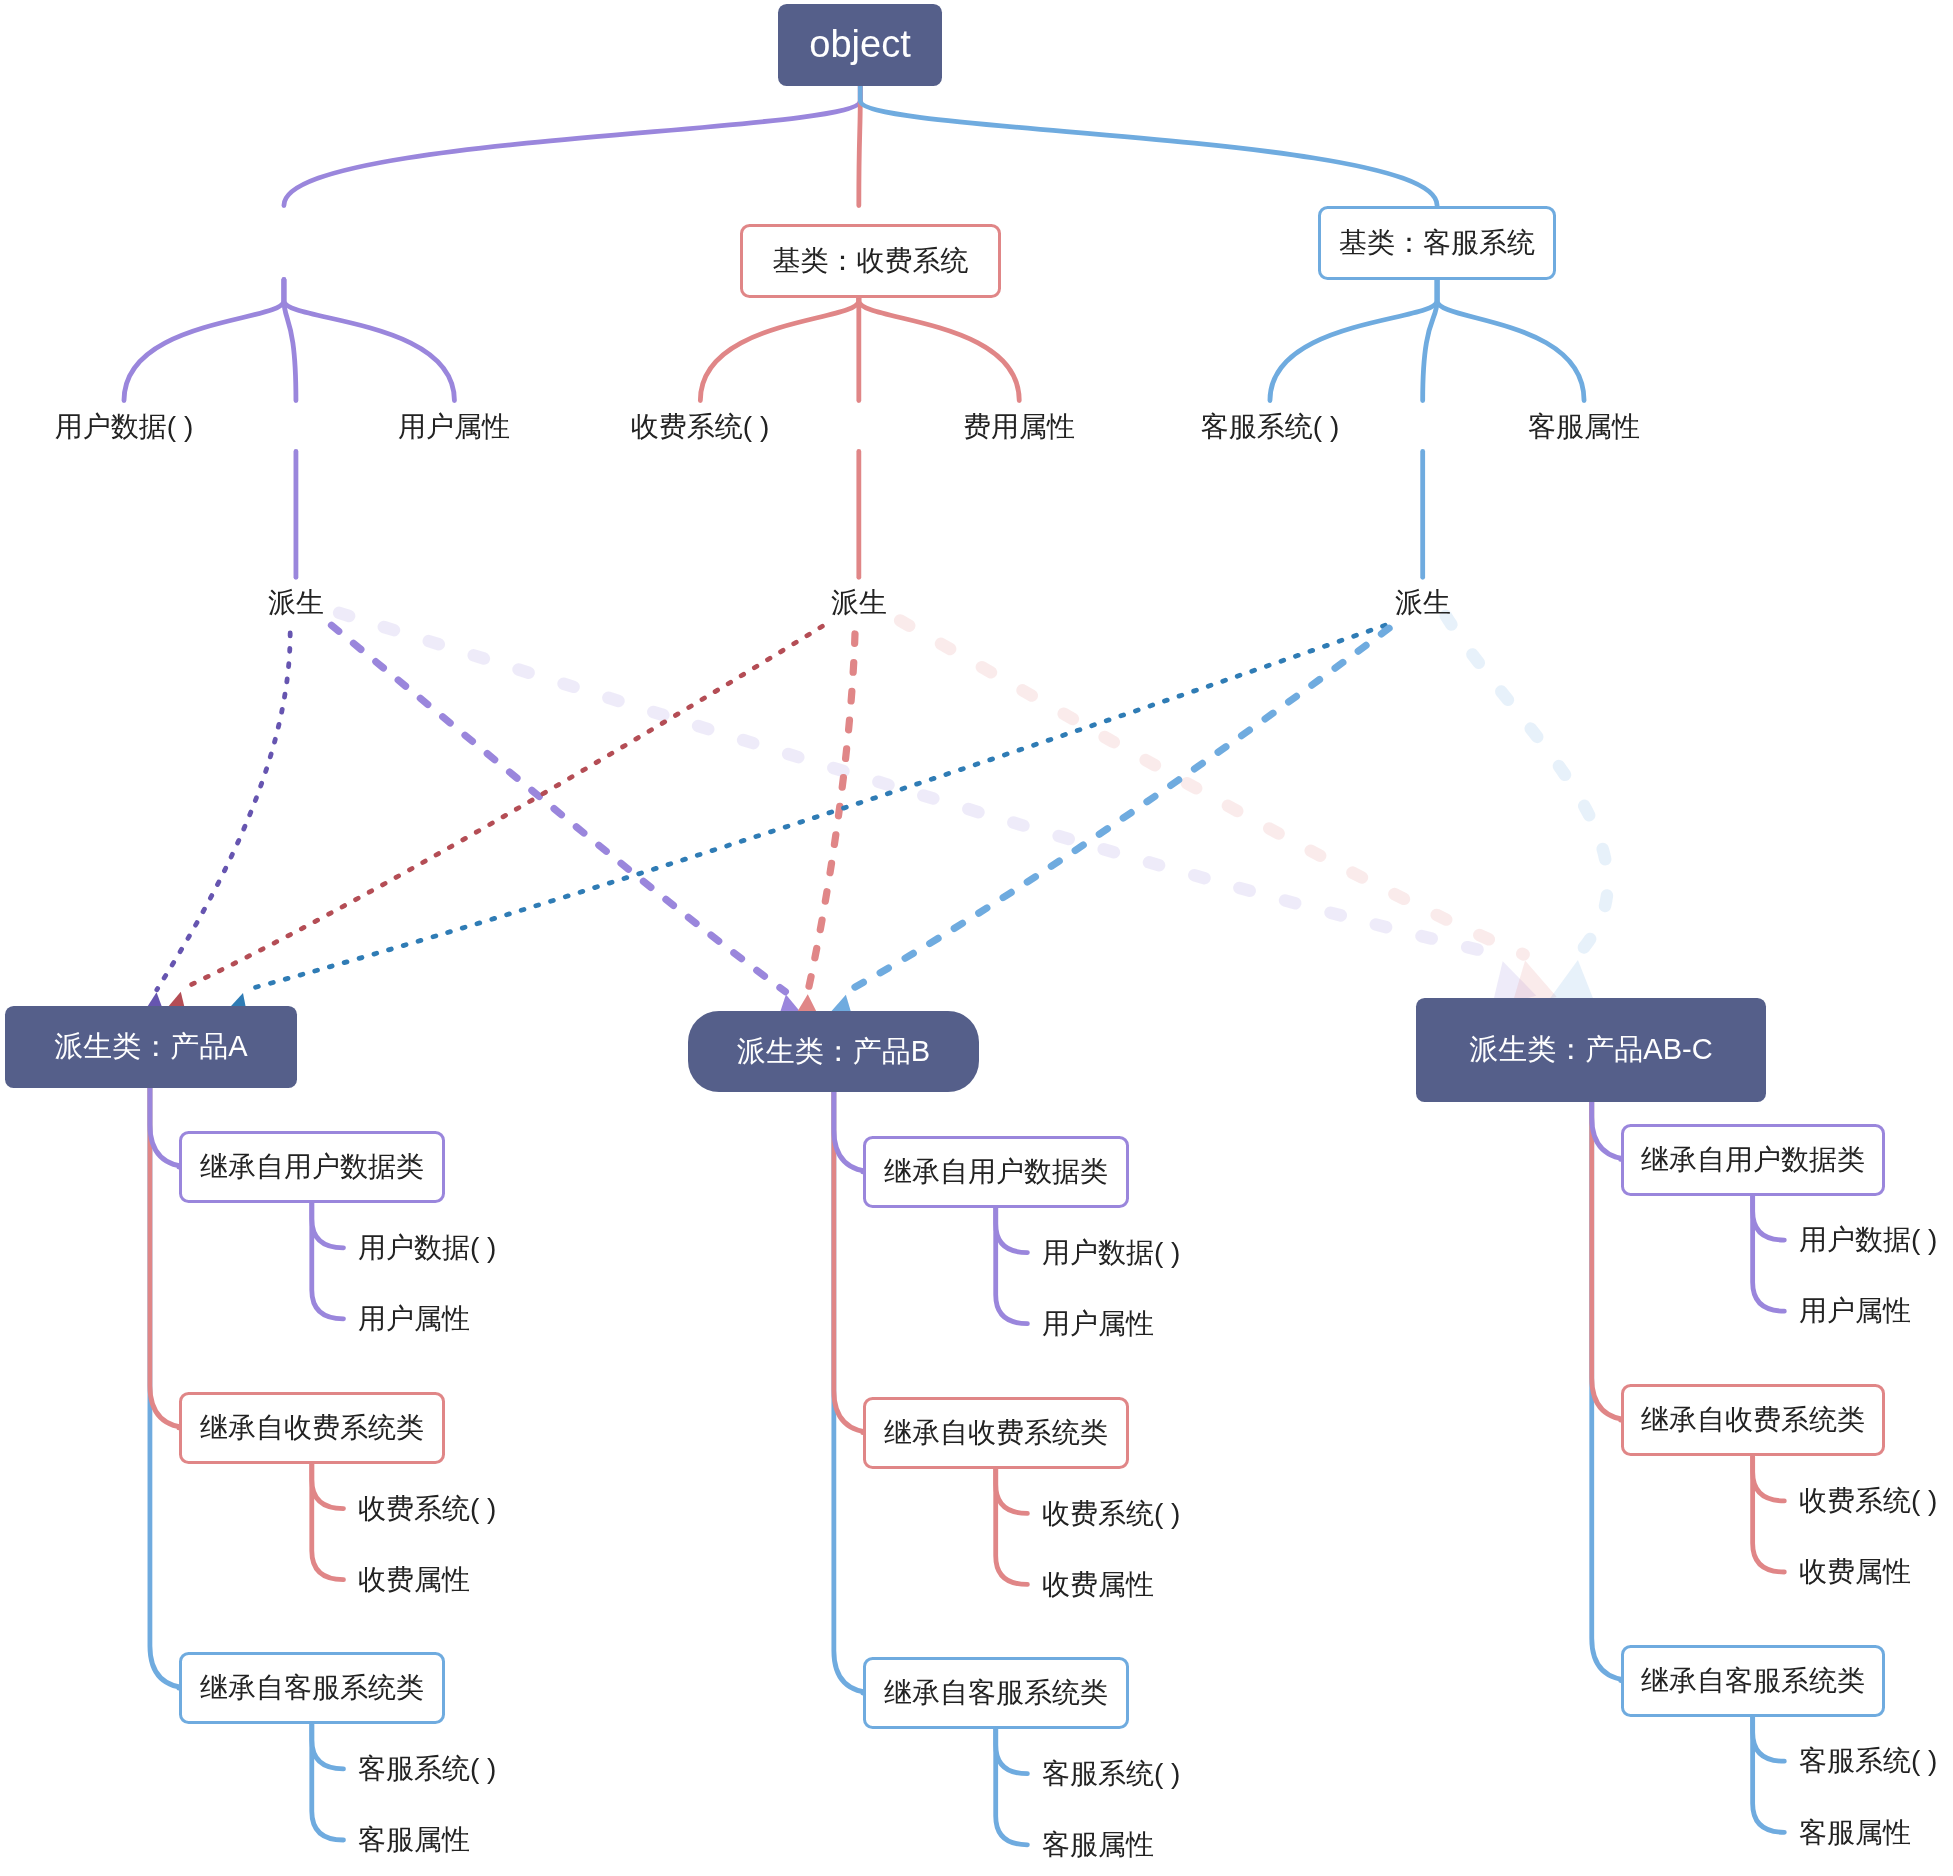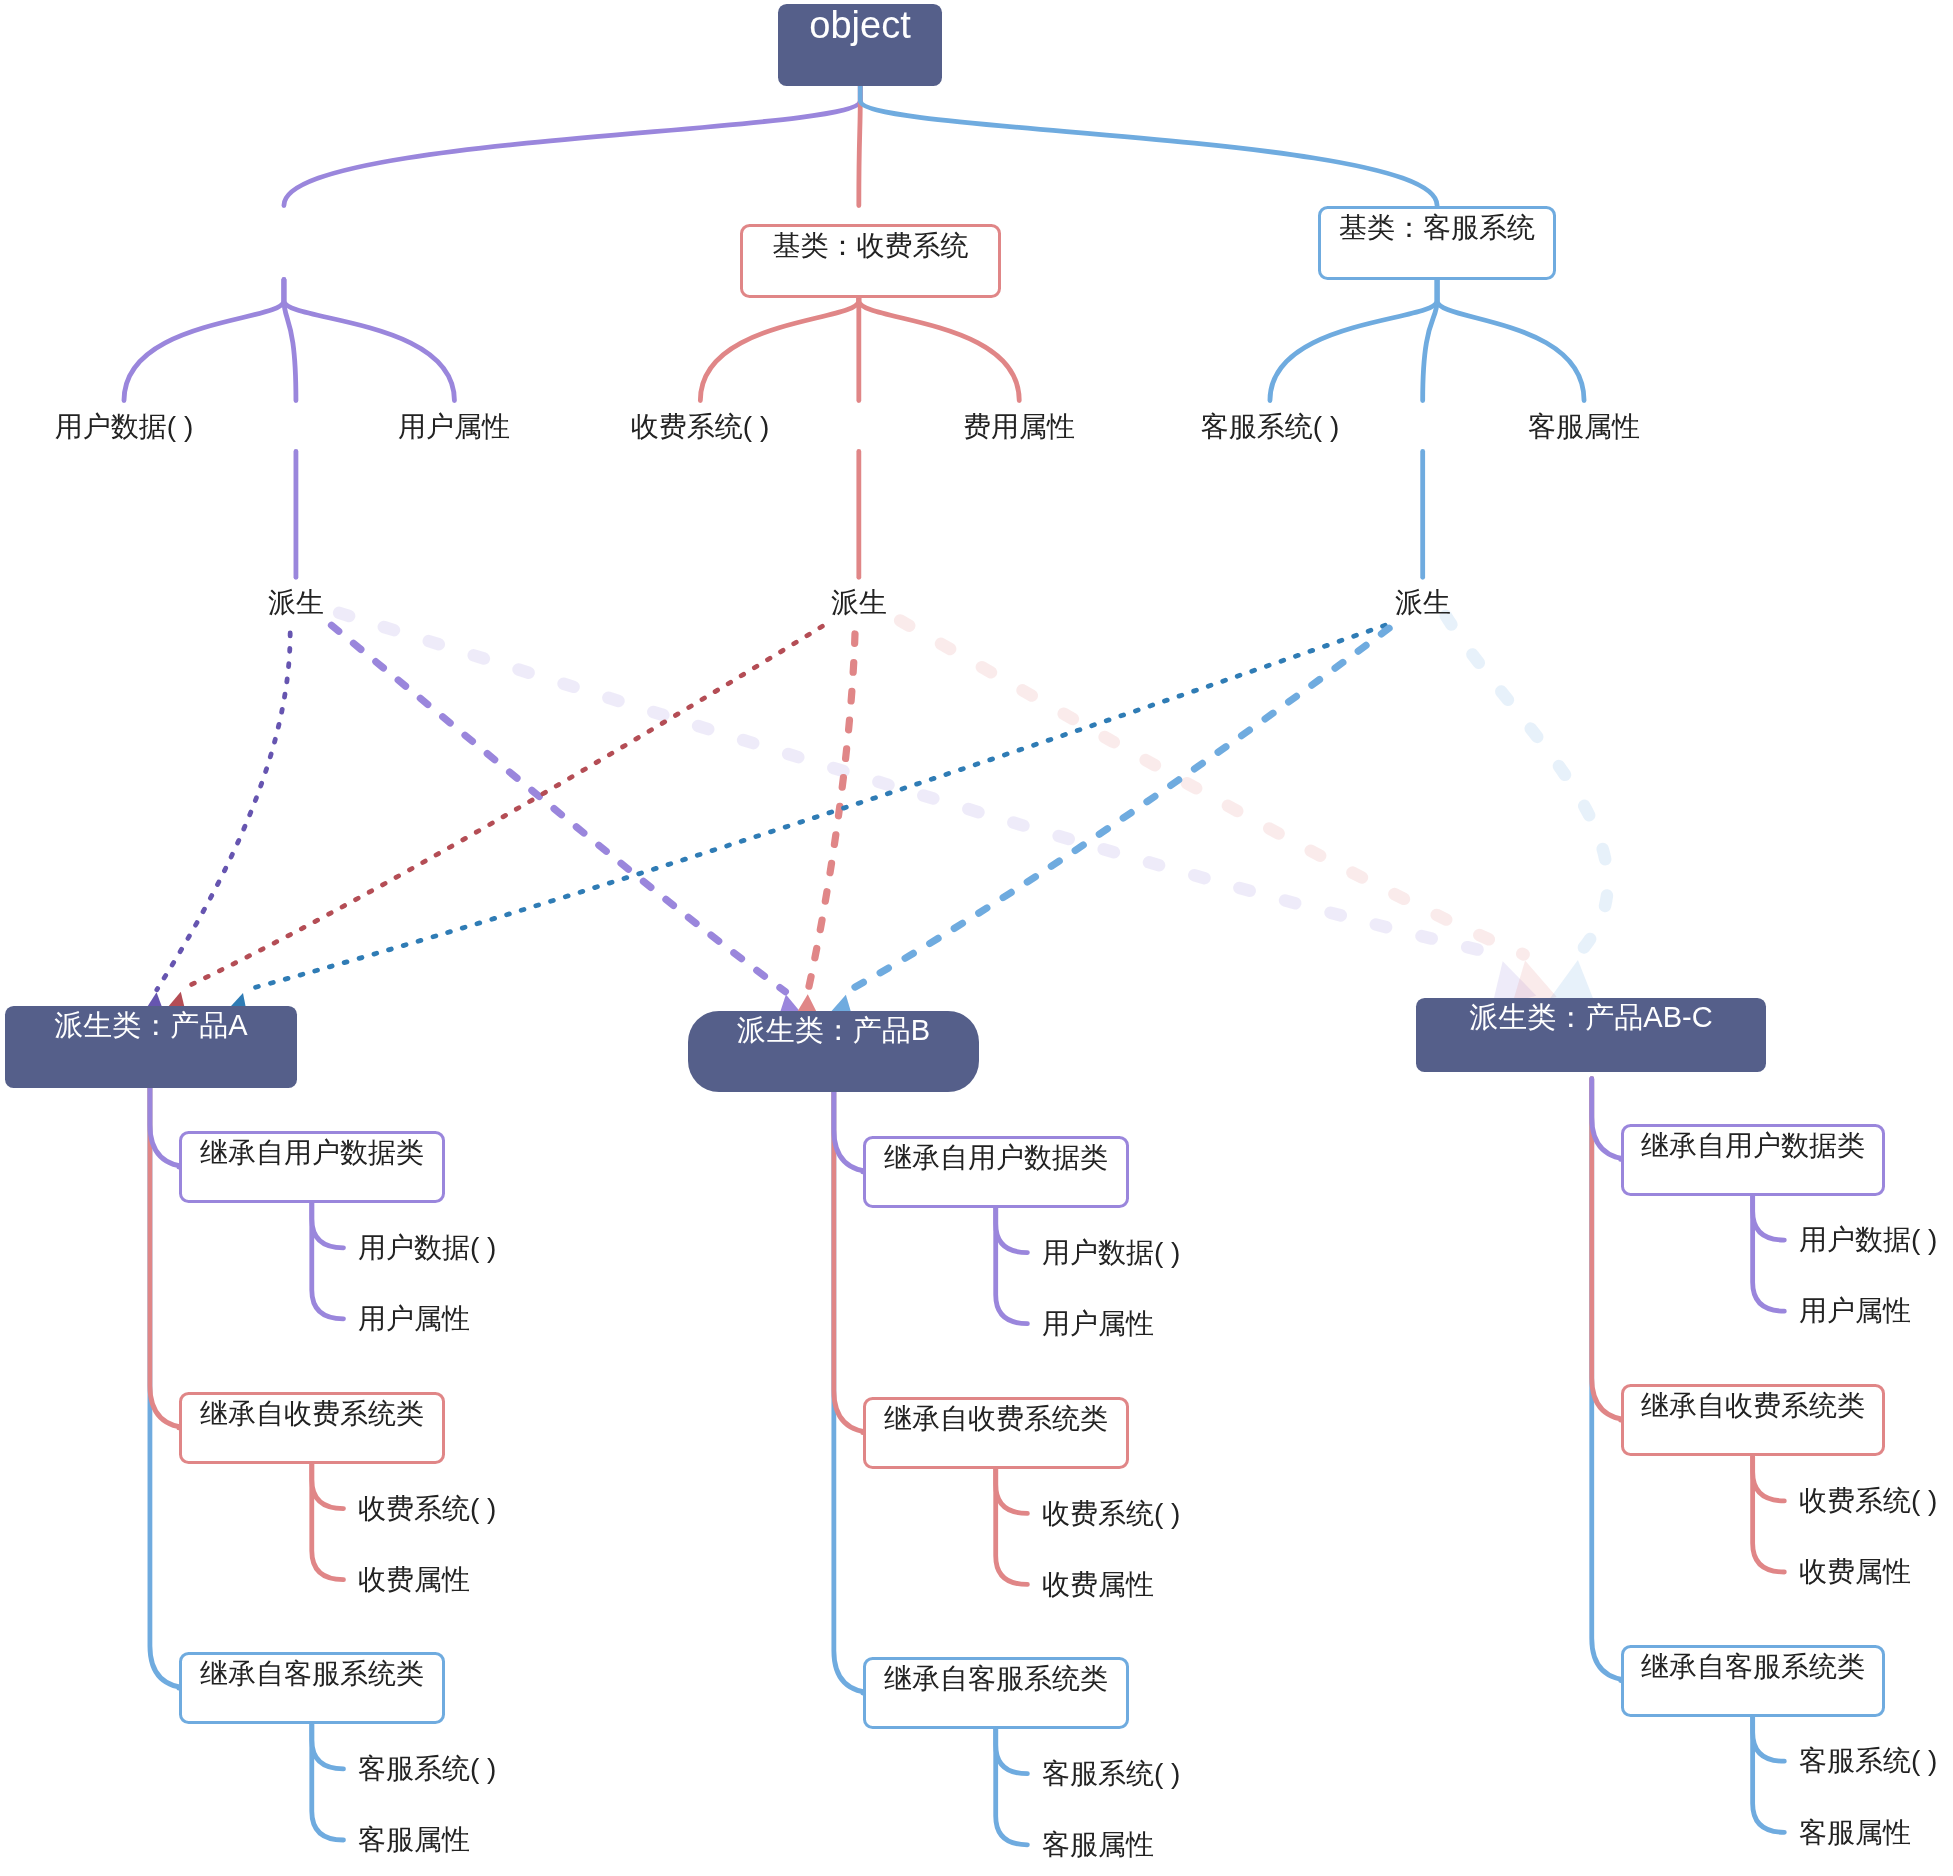--- a/index.html
+++ b/index.html
@@ -4,21 +4,21 @@
 <title>Class Diagram</title>
 <style>
   html, body { margin:0; padding:0; background:#ffffff; }
   body {
     width:1953px; height:1876px; position:relative; overflow:hidden;
     font-family:"Liberation Sans", "DejaVu Sans", sans-serif;
     -webkit-font-smoothing: antialiased;
   }
   #stage { position:absolute; left:0; top:0; width:1953px; height:1876px; }
   svg.links { position:absolute; left:0; top:0; width:1953px; height:1876px; overflow:visible; }
-  .node { position:absolute; box-sizing:border-box; display:flex; align-items:flex-start; justify-content:center; white-space:nowrap; }
+  .node { position:absolute; box-sizing:border-box; display:flex; align-items:center; justify-content:center; white-space:nowrap; }
   .node-dark { background:#555f8a; color:#fff; border-radius:8.6px; font-size:29px; }
   .node-root { font-size:38px; }
   .node-box  { background:#fff; border-style:solid; border-width:3.8px; border-radius:9.6px; color:#222; font-size:28px; }
   .node-plain{ color:#222; font-size:28px; background:transparent; }
 </style>
 </head>
 <body>
 
 <div id="stage">
 <svg class="links" viewBox="0 0 2033 1953" width="1953" height="1876">
@@ -172,21 +172,21 @@
     </div>
 <div class="node node-box" style="left:863px;top:1657px;width:266px;height:72px;border-color:#6fabdf;">
       <span>继承自客服系统类</span>
     </div>
 <div class="node node-plain" style="left:1042px;top:1774px;transform:translateY(-50%);font-size:28px;">
       <span>客服系统( )</span>
     </div>
 <div class="node node-plain" style="left:1042px;top:1845px;transform:translateY(-50%);font-size:28px;">
       <span>客服属性</span>
     </div>
-<div class="node node-dark" style="left:1416px;top:998px;width:350px;height:74px;">
+<div class="node node-dark" style="left:1416px;top:998px;width:350px;height:104px;">
       <span>派生类：产品AB-C</span>
     </div>
 <div class="node node-box" style="left:1621px;top:1124px;width:264px;height:72px;border-color:#9a86dc;">
       <span>继承自用户数据类</span>
     </div>
 <div class="node node-plain" style="left:1799px;top:1240px;transform:translateY(-50%);font-size:28px;">
       <span>用户数据( )</span>
     </div>
 <div class="node node-plain" style="left:1799px;top:1311px;transform:translateY(-50%);font-size:28px;">
       <span>用户属性</span>

